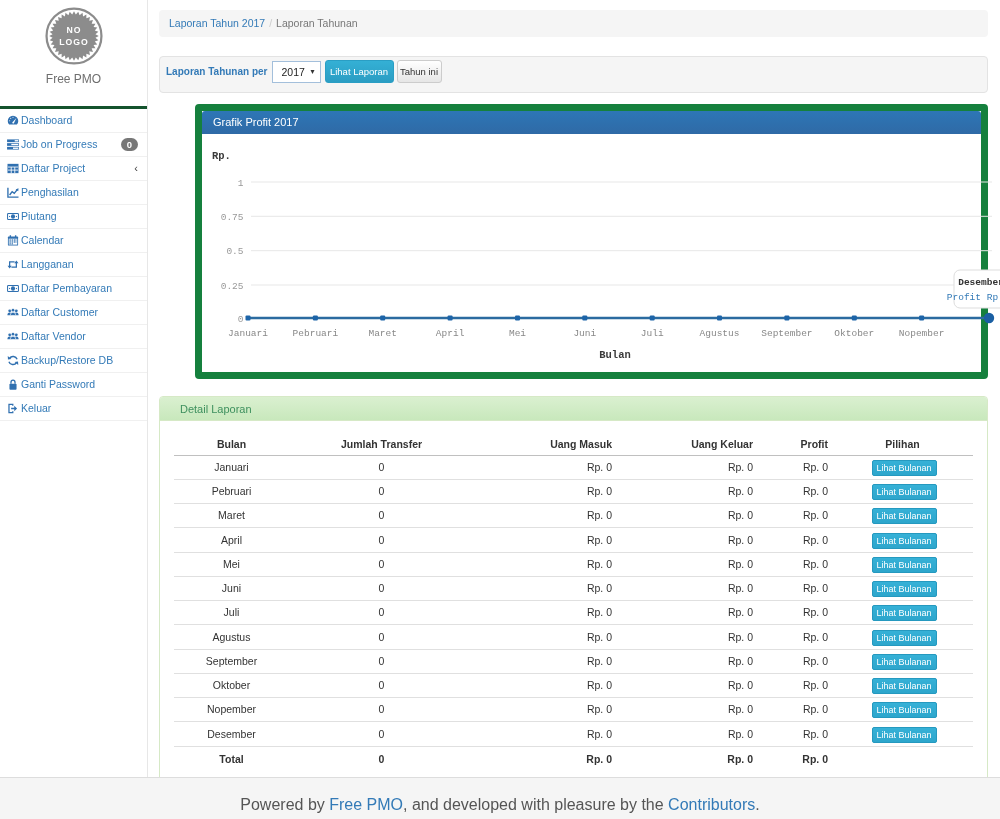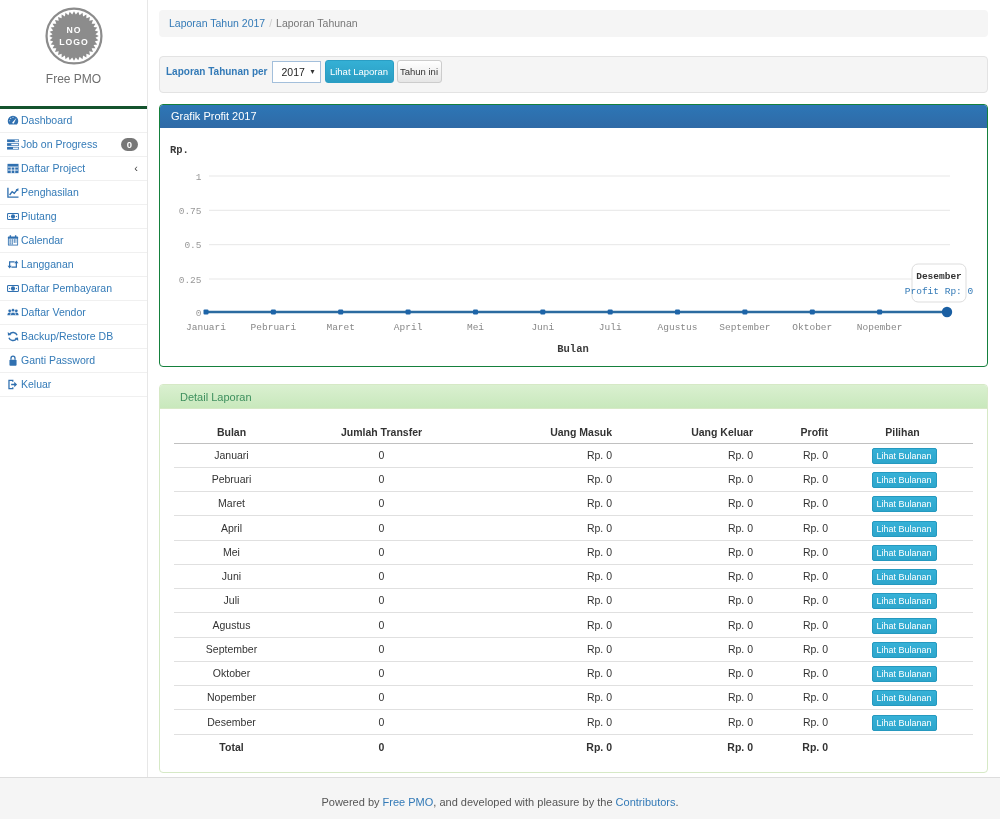--- a/index.html
+++ b/index.html
@@ -22,35 +22,35 @@
 .well { height:37px; background:#f5f5f5; border:1px solid #e3e3e3; border-radius:4px; margin-bottom:11px; padding:3px 6px; }
 .well .lbl { font-weight:bold; font-size:10px; color:#337ab7; line-height:23px; float:left; margin-right:0; }
 .sel { float:left; width:49px; height:22px; margin-top:1px; margin-left:4px; border:1px solid #a3bfdb; background:#fff; font-size:10.5px; color:#222; line-height:20px; padding-left:9px; position:relative; }
 .sel:after { content:"▾"; position:absolute; right:5px; top:0; font-size:8px; color:#333; }
 .btn { float:left; height:23px; border-radius:3px; font-size:9.5px; line-height:21px; padding:0; margin-left:4px; text-align:center; }
 .btn-info { width:69px; }
 .btn-default { width:45px; margin-left:3px; }
 .btn-info { background:linear-gradient(#34b0d5,#2b9dc3); border:1px solid #2a9ec4; color:#fff; }
 .btn-default { background:linear-gradient(#ffffff,#e6e6e6); border:1px solid #ccc; color:#333; }
 .panel { border-radius:4px; }
-.panel-primary { border:1px solid #15803d; margin-bottom:17px; }
+.panel-primary { border:7px solid #15803d; margin-bottom:17px;margin-left:36px; }
 .panel-primary .heading { background:linear-gradient(#2d76b6,#2f6aa6); color:#fff; font-size:11px; height:23px; line-height:23px; padding:0 11px; border-radius:3px 3px 0 0; }
 .panel-primary .body { height:238px; position:relative;font-family:Liberation Mono, monospace; }
 .panel-success { border:1px solid #d6e9c6; }
 .panel-success .heading { background:linear-gradient(#daf0d0,#c8e8bc); color:#3e905e; font-size:11px; height:24px; line-height:24px; padding:0 20px; border-radius:3px 3px 0 0; border-bottom:1px solid #d6e9c6; }
 .panel-success .body { padding:12px 14px 13px 14px; }
 table.rpt { width:100%; border-collapse:collapse; font-size:10.5px; color:#333; }
 table.rpt th { font-weight:bold; border-bottom:1px solid #c0c0c0; padding:0 4px; height:22px; line-height:22px; }
 table.rpt td { border-bottom:1px solid #e0e0e0; padding:0 4px; height:23px; line-height:23px; }
 table.rpt tr.t4 td { height:25px; }
 table.rpt tr.total td { height:24px; line-height:24px; }
 table.rpt tr.total td { border-bottom:none; font-weight:bold; }
 .c { text-align:center; } .r { text-align:right; }
 .btn-xs { display:inline-block; vertical-align:middle; margin-left:3px; background:linear-gradient(#36b1d7,#2da6cc); border:1px solid #2599bf; color:#fff; font-size:9px; line-height:14px; padding:0; width:65px; height:16px; border-radius:2px; }
-.footer { position:absolute; left:0; top:777px; width:1000px; height:42px; background:#f5f5f5; border-top:1px solid #ddd; text-align:center; font-size:11px; color:#555; padding-top:18px; }
+.footer { position:absolute; left:0; top:777px; width:1000px; height:42px; background:#f5f5f5; border-top:1px solid #ddd; text-align:center; font-size:16px; color:#555; padding-top:18px; }
 .footer a { color:#337ab7; }
 </style>
 </head>
 <body>
 <div class="sidebar">
   <div class="logo-wrap">
     <svg width="58" height="58" viewBox="0 0 60 60">
       <circle cx="30" cy="30" r="28.4" fill="none" stroke="#8c8c8c" stroke-width="2.3"></circle>
       <path fill="#8c8c8c" d="M30.0,4.4 L31.9,7.8 L34.4,4.8 L35.8,8.5 L38.8,5.9 L39.4,9.8 L42.8,7.8 L42.8,11.7 L46.5,10.4 L45.8,14.2 L49.6,13.5 L48.3,17.2 L52.2,17.2 L50.2,20.6 L54.1,21.2 L51.5,24.2 L55.2,25.6 L52.2,28.1 L55.6,30.0 L52.2,31.9 L55.2,34.4 L51.5,35.8 L54.1,38.8 L50.2,39.4 L52.2,42.8 L48.3,42.8 L49.6,46.5 L45.8,45.8 L46.5,49.6 L42.8,48.3 L42.8,52.2 L39.4,50.2 L38.8,54.1 L35.8,51.5 L34.4,55.2 L31.9,52.2 L30.0,55.6 L28.1,52.2 L25.6,55.2 L24.2,51.5 L21.2,54.1 L20.6,50.2 L17.2,52.2 L17.2,48.3 L13.5,49.6 L14.2,45.8 L10.4,46.5 L11.7,42.8 L7.8,42.8 L9.8,39.4 L5.9,38.8 L8.5,35.8 L4.8,34.4 L7.8,31.9 L4.4,30.0 L7.8,28.1 L4.8,25.6 L8.5,24.2 L5.9,21.2 L9.8,20.6 L7.8,17.2 L11.7,17.2 L10.4,13.5 L14.2,14.2 L13.5,10.4 L17.2,11.7 L17.2,7.8 L20.6,9.8 L21.2,5.9 L24.2,8.5 L25.6,4.8 L28.1,7.8 Z"></path>
       <text x="30" y="27" text-anchor="middle" font-size="9" font-weight="bold" fill="#fff" letter-spacing="1">NO</text>
@@ -125,20 +125,30 @@
           </g>
           <path d="M0.7 8 L5.9 8 L3.3 11.6 Z" fill="#3070b0"></path>
           <path d="M14.3 5 L9.1 5 L11.7 1.4 Z" fill="#3070b0"></path>
         </svg>Langganan</a>
     <a><svg class="ic" width="15" height="13" viewBox="0 0 15 13">
           <rect x="0.7" y="2.7" width="13.6" height="7.6" rx="1" fill="none" stroke="#3070b0" stroke-width="1.3"></rect>
           <ellipse cx="7.5" cy="6.5" rx="2.6" ry="2.9" fill="#3070b0"></ellipse>
           <rect x="2.6" y="5.8" width="1.2" height="1.4" fill="#3070b0"></rect>
           <rect x="11.2" y="5.8" width="1.2" height="1.4" fill="#3070b0"></rect>
         </svg>Daftar Pembayaran</a>
+    <a><svg class="ic" width="15" height="13" viewBox="0 0 15 13">
+          <g fill="#3070b0">
+            <circle cx="3.4" cy="4.4" r="1.8"></circle>
+            <path d="M0.5 9.8 C0.5 7.6 1.8 6.6 3.4 6.6 C5 6.6 6.3 7.6 6.3 9.8 Z"></path>
+            <circle cx="11.6" cy="4.4" r="1.8"></circle>
+            <path d="M8.7 9.8 C8.7 7.6 10 6.6 11.6 6.6 C13.2 6.6 14.5 7.6 14.5 9.8 Z"></path>
+            <circle cx="7.5" cy="3.6" r="2.2" stroke="#fff" stroke-width="0.8"></circle>
+            <path d="M4.1 10.2 C4.1 7.4 5.6 6.2 7.5 6.2 C9.4 6.2 10.9 7.4 10.9 10.2 Z" stroke="#fff" stroke-width="0.8"></path>
+          </g>
+        </svg>Daftar Customer</a>
     <a><svg class="ic" width="15" height="13" viewBox="0 0 15 13">
           <g fill="#3070b0">
             <circle cx="3.4" cy="4.4" r="1.8"></circle>
             <path d="M0.5 9.8 C0.5 7.6 1.8 6.6 3.4 6.6 C5 6.6 6.3 7.6 6.3 9.8 Z"></path>
             <circle cx="11.6" cy="4.4" r="1.8"></circle>
             <path d="M8.7 9.8 C8.7 7.6 10 6.6 11.6 6.6 C13.2 6.6 14.5 7.6 14.5 9.8 Z"></path>
             <circle cx="7.5" cy="3.6" r="2.2" stroke="#fff" stroke-width="0.8"></circle>
             <path d="M4.1 10.2 C4.1 7.4 5.6 6.2 7.5 6.2 C9.4 6.2 10.9 7.4 10.9 10.2 Z" stroke="#fff" stroke-width="0.8"></path>
           </g>
         </svg>Daftar Vendor</a>

